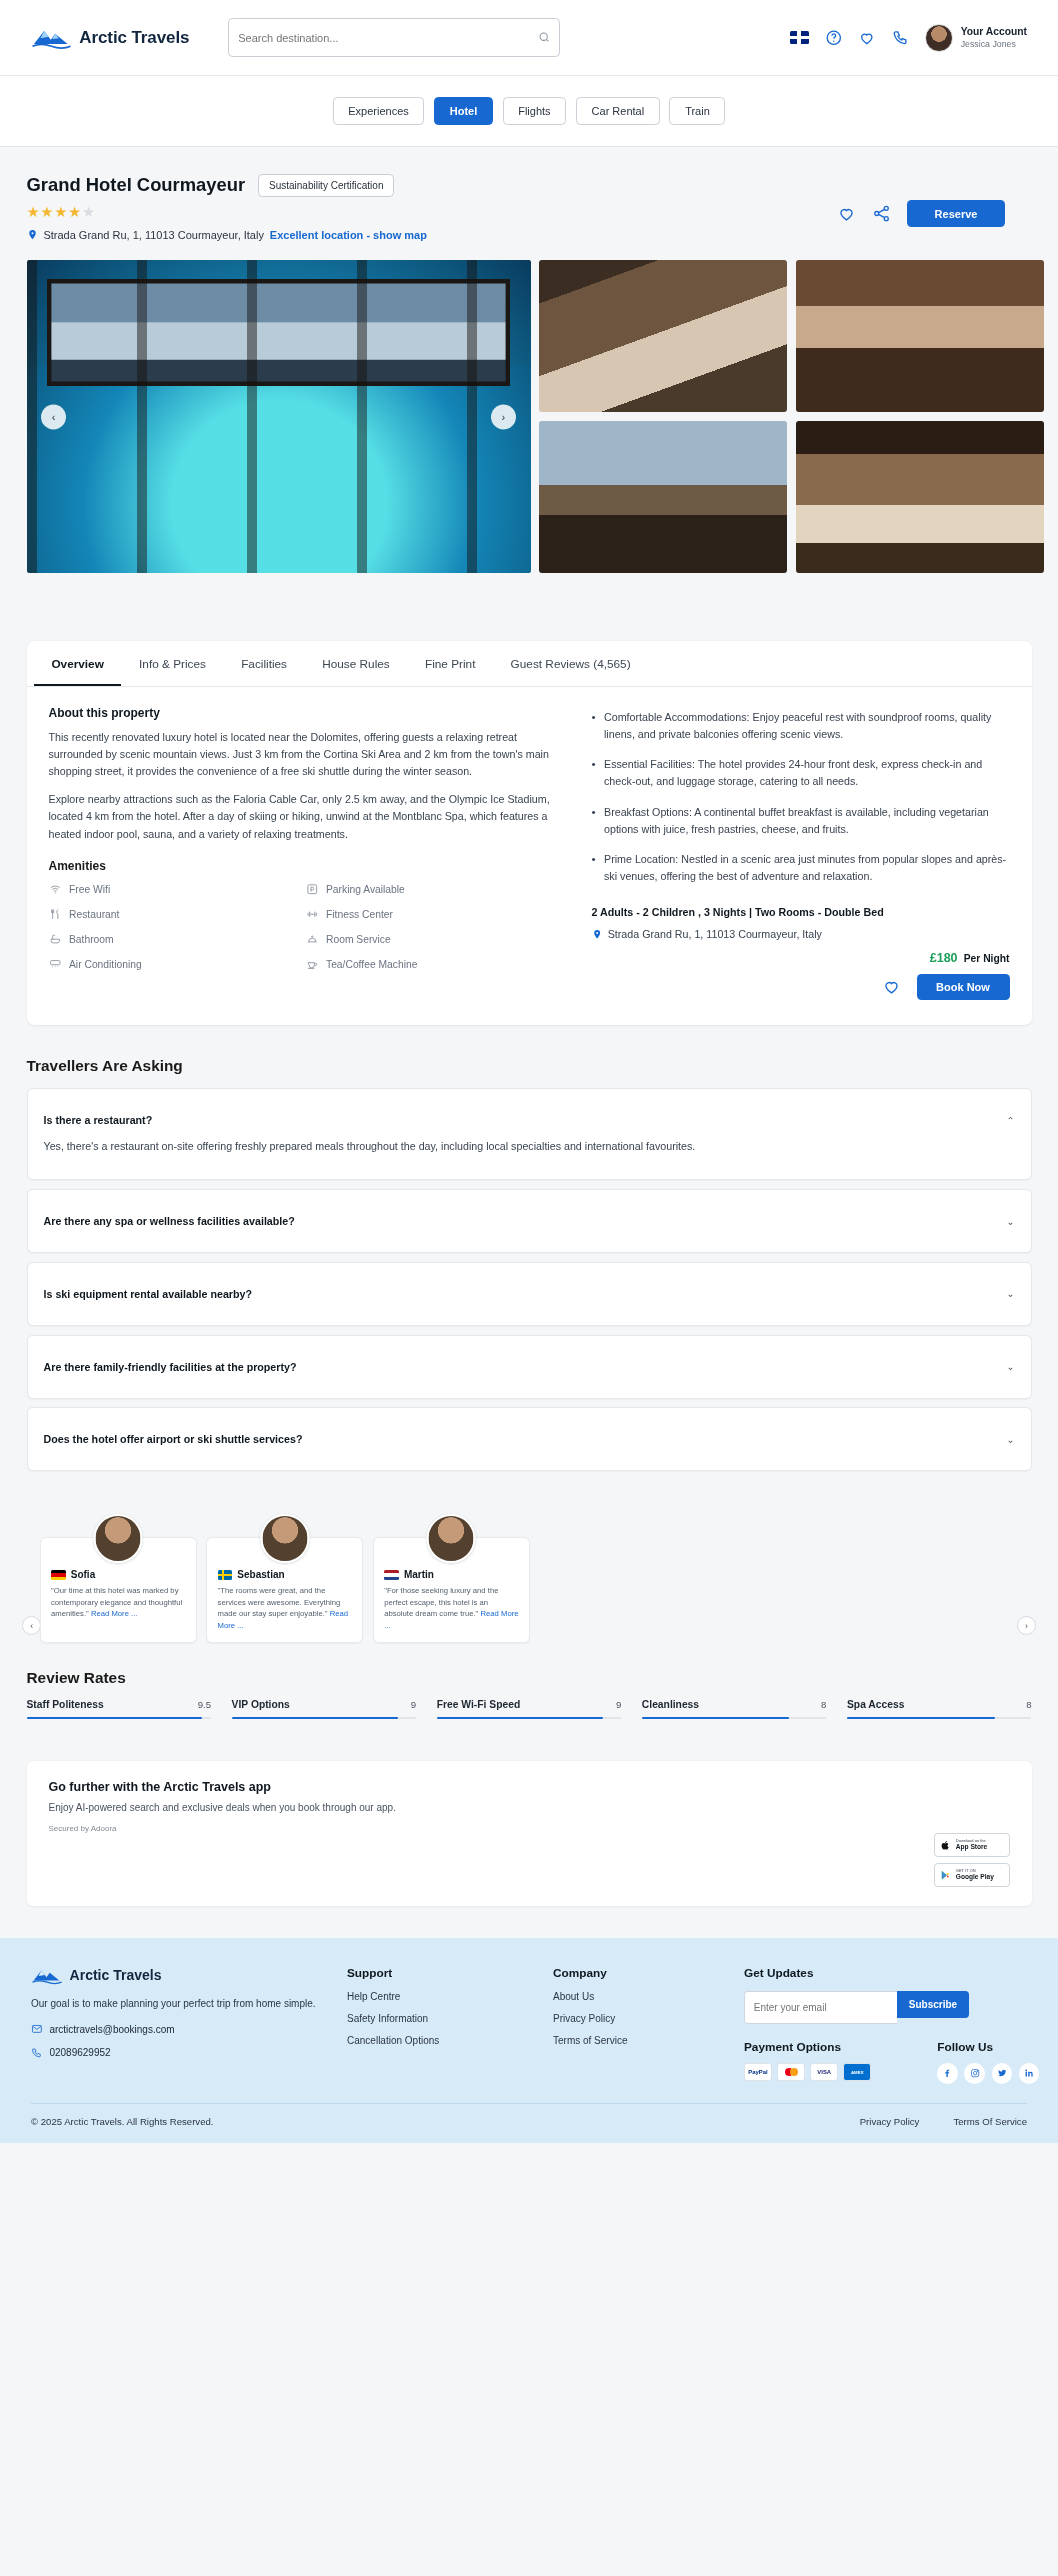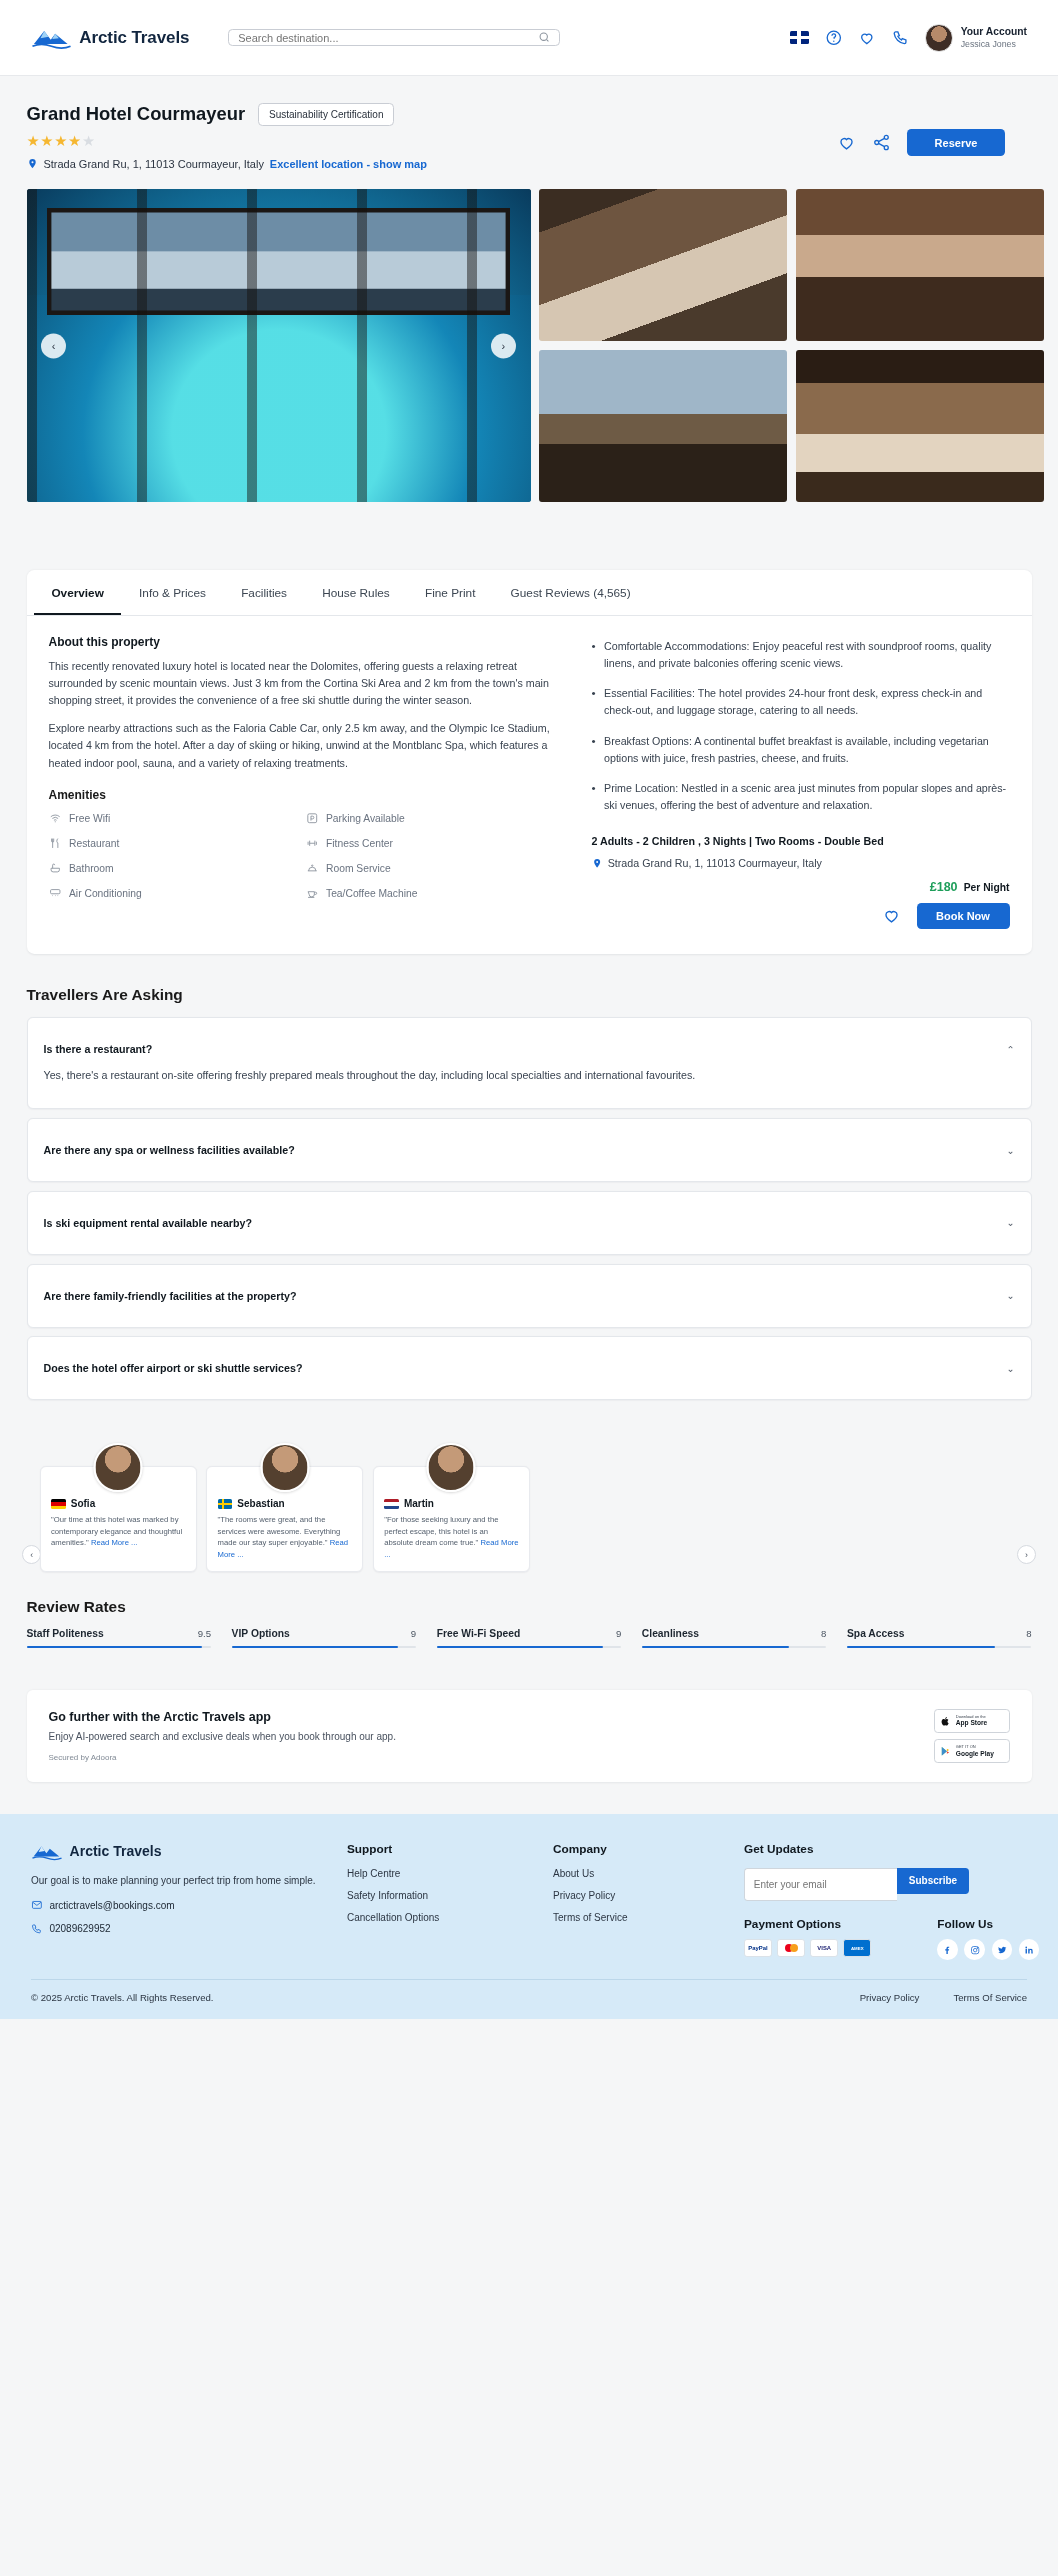--- a/index.html
+++ b/index.html
@@ -18,21 +18,21 @@
     display: flex;
     align-items: center;
     padding: 0 31px;
     border-bottom: 0.7px solid #e7e9ec;
   }
   .logo-wrap { display: flex; align-items: center; gap: 7.3px; }
   .logo-mark { width: 41px; height: 25px; position: relative; }
   .logo-text { font-size: 17px; font-weight: bold; color: #12263f; letter-spacing: -0.1px; }
   .search-box {
     margin-left: 39px;
-    width: 332px; height: 17px;
+    width: 332px; height: 39px;
     border: 0.7px solid #c9cdd4; border-radius: 4.4px;
     background: #fff;
     display: flex; align-items: center;
     padding: 0 8.8px;
   }
   .search-box input {
     border: none; outline: none; flex: 1;
     font-size: 11px; color: #5a6372;
     font-family: "Liberation Sans", sans-serif;
     background: transparent;
@@ -235,22 +235,23 @@
   .rates { display: grid; grid-template-columns: repeat(5, 1fr); gap: 20.6px; padding-bottom: 7.3px; }
   .rate-top { display: flex; align-items: baseline; justify-content: space-between; }
   .rate-name { font-size: 10.3px; font-weight: bold; color: #1d2630; }
   .rate-val { font-size: 9.6px; color: #4a5461; }
   .rate-bar { margin-top: 6.6px; height: 2.2px; background: #e0e4e9; border-radius: 1.5px; position: relative; }
   .rate-fill { position: absolute; left: 0; top: 0; height: 2.2px; background: #1768d1; border-radius: 1.5px; }
 
   
   .appcta {
     margin-top: 35px; background: #fff; border-radius: 5.9px;
-    padding: 19px 22px; display: flex; align-items: center;
+    padding: 19px 22px; display: flex; 
     box-shadow: 0 0.7px 2.2px rgba(16,24,40,.07);
+    flex-direction: column;
   }
   .app-title { font-size: 12.5px; font-weight: bold; color: #10181f; }
   .app-sub { font-size: 10px; color: #49525f; margin-top: 6.6px; line-height: 1.45; }
   .app-secure { font-size: 8px; color: #828b96; margin-top: 8.8px; }
   .store-col { margin-left: auto; display: flex; flex-direction: column; gap: 6.6px; }
   .store-btn {
     width: 76px; height: 23.5px; border: 0.7px solid #cfd4da; border-radius: 3.7px;
     background: #fff; display: flex; align-items: center; gap: 4.4px; padding: 0 5.9px; cursor: pointer;
   }
   .store-small { font-size: 4px; color: #3b4插; color:#3b444f; line-height: 1.15; }
@@ -337,20 +338,27 @@
       <div class="account">
         <div class="avatar"></div>
         <div>
           <div class="acct-name">Your Account</div>
           <div class="acct-sub">Jessica Jones</div>
         </div>
       </div>
     </div>
   </div>
 
+  <div class="pillbar">
+    <div class="pill">Experiences</div>
+    <div class="pill active">Hotel</div>
+    <div class="pill">Flights</div>
+    <div class="pill">Car Rental</div>
+    <div class="pill">Train</div>
+  </div>
 
   <div class="content">
 
     <div class="title-block">
       <div class="title-row">
         <div class="hotel-name">Grand Hotel Courmayeur</div>
         <div class="sustain-badge">Sustainability Certification</div>
       </div>
       <div class="stars">★★★★<span class="off">★</span></div>
       <div class="addr-row">

